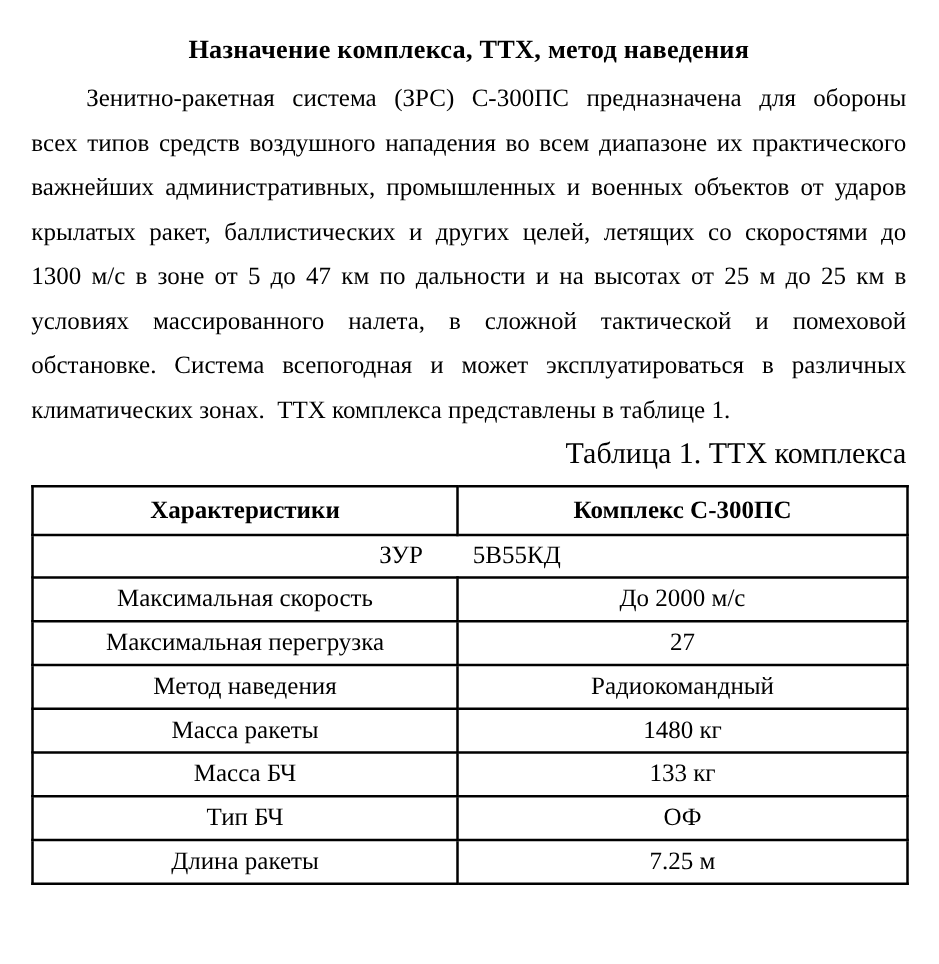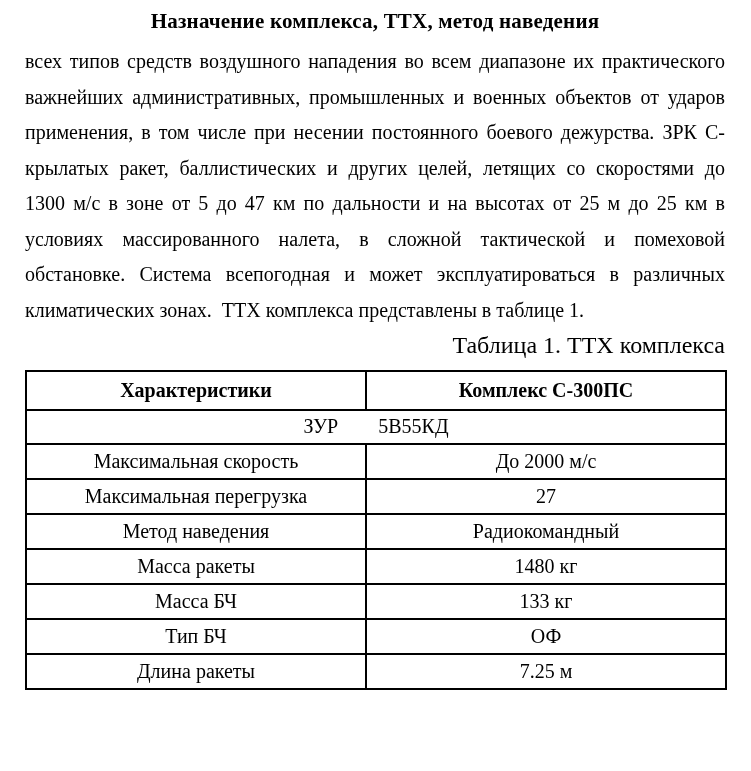--- a/index.html
+++ b/index.html
@@ -5,21 +5,21 @@
   * { margin: 0; padding: 0; box-sizing: border-box; }
   html, body {
     width: 751px; height: 771px;
     background: #ffffff;
     overflow: hidden;
     font-family: "Liberation Serif", "DejaVu Serif", serif;
     color: #000000;
   }
   .doc {
     width: 751px; height: 771px;
-    padding: 6px 26px 0 25px;
+    padding: 24px 26px 0 25px;
   }
   .doc-title {
     font-size: 21px;
     font-weight: bold;
     text-align: center;
     line-height: 30px;
     letter-spacing: 0.2px;
   }
   .para {
     margin-top: 8px;
@@ -67,23 +67,23 @@
   }
 </style>
 </head>
 <body>
 
 <div class="doc">
 
   <h1 class="doc-title">Назначение комплекса, ТТХ, метод наведения</h1>
 
   <div class="para">
+    <div class="pline first">Зенитно-ракетная система (ЗРС) С-300ПС предназначена для обороны</div>
     <div class="pline">всех типов средств воздушного нападения во всем диапазоне их практического</div>
     <div class="pline">важнейших административных, промышленных и военных объектов от ударов</div>
-    <div class="pline">применения, в том числе при несении постоянного боевого дежурства. ЗРК С-</div>
     <div class="pline">крылатых ракет, баллистических и других целей, летящих со скоростями до</div>
     <div class="pline">1300 м/с в зоне от 5 до 47 км по дальности и на высотах от 25 м до 25 км в</div>
     <div class="pline">условиях массированного налета, в сложной тактической и помеховой</div>
     <div class="pline">обстановке. Система всепогодная и может эксплуатироваться в различных</div>
     <div class="pline last">климатических зонах.&nbsp; ТТХ комплекса представлены в таблице 1.</div>
   </div>
 
   <div class="table-caption">Таблица 1. ТТХ комплекса</div>
 
   <table class="ttx">

